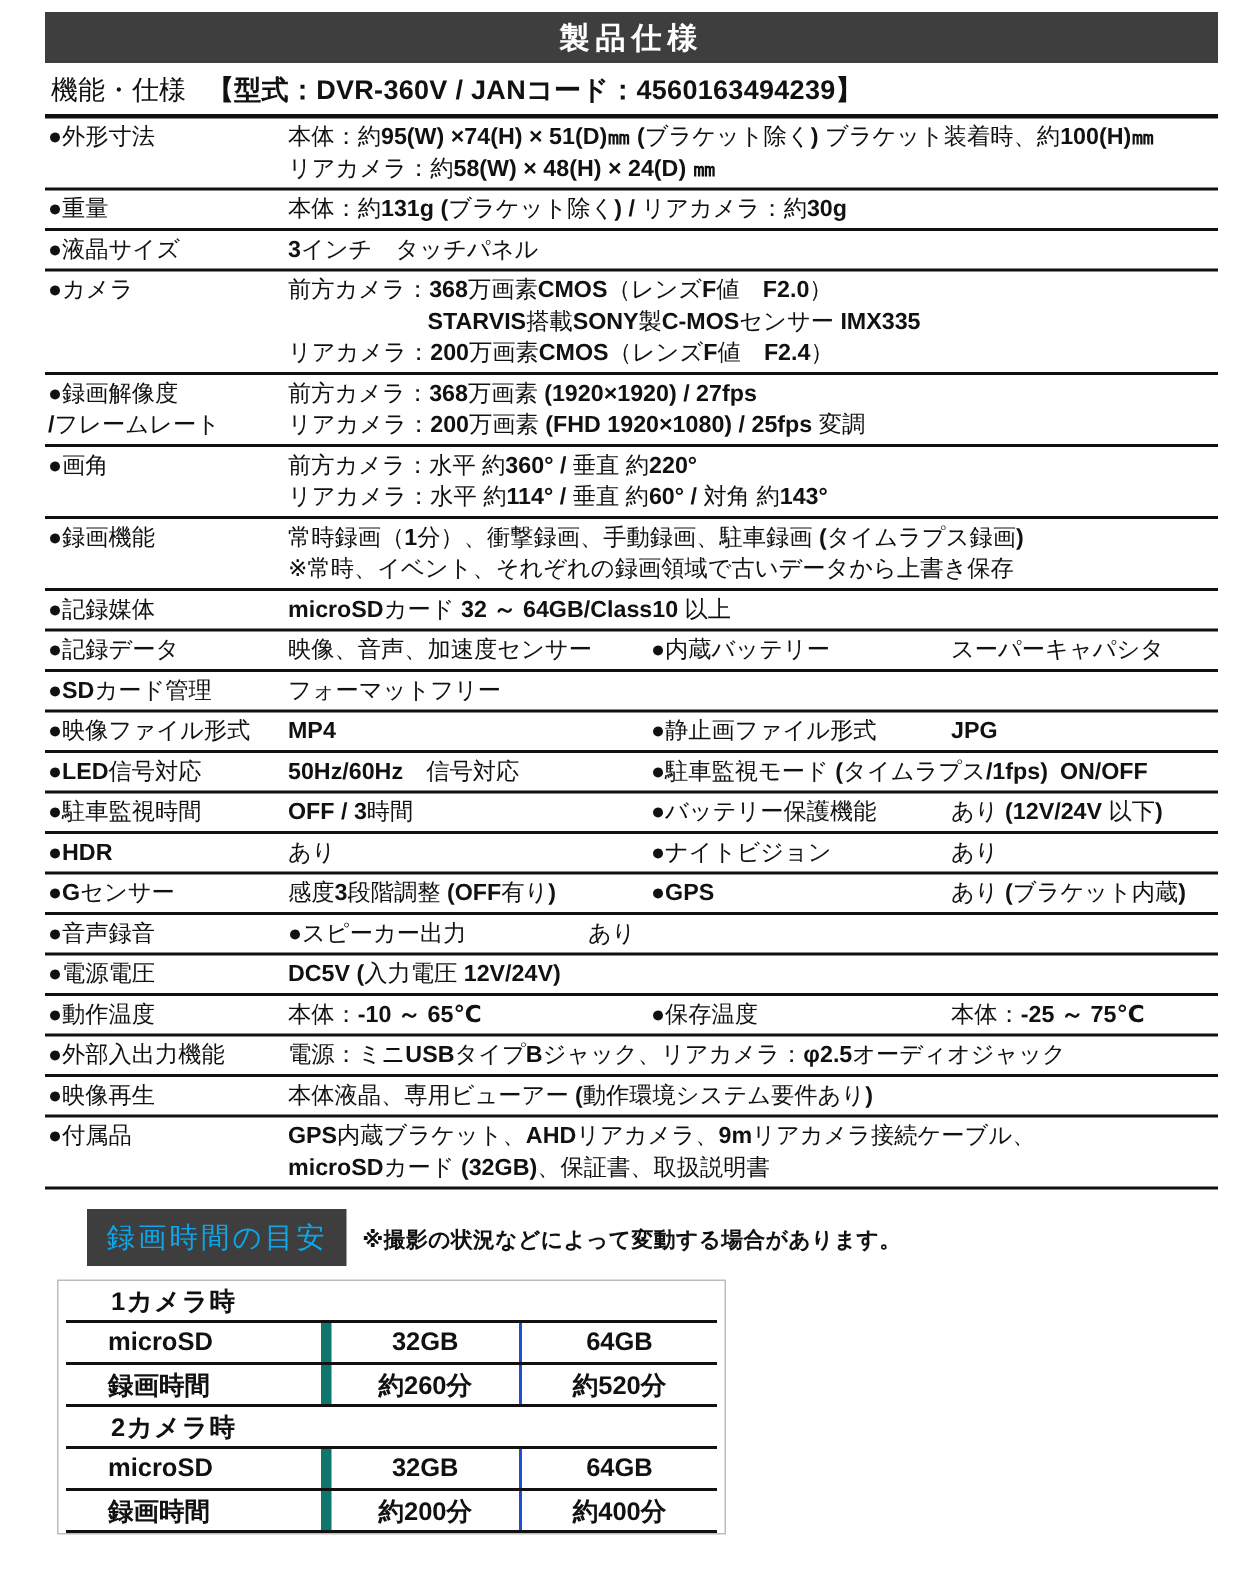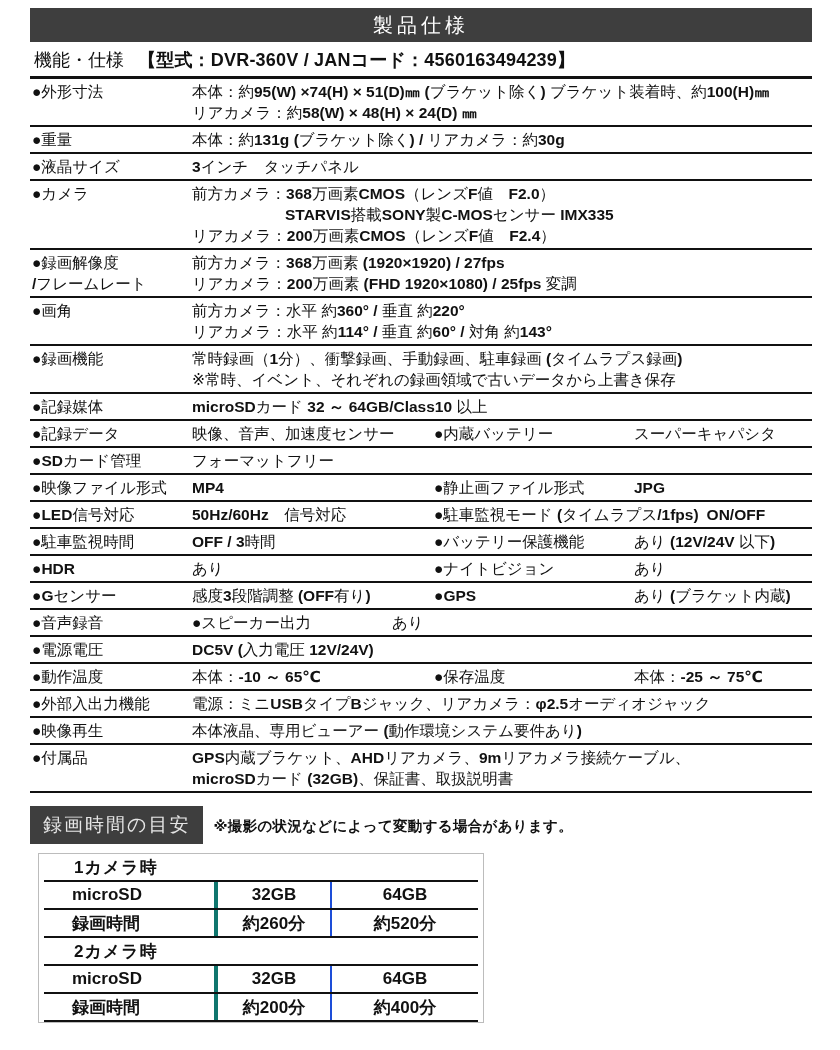--- a/index.html
+++ b/index.html
@@ -12,21 +12,21 @@
     overflow:hidden;
     box-sizing:border-box;
     padding:8px 28px 0 30px;
   }
   
   .title-bar{
     height:34px;
     background:#3e3e3e;
     color:#ffffff;
     display:flex;align-items:center;justify-content:center;
-    font-size:20px;font-weight:normal;letter-spacing:4px;
+    font-size:20px;font-weight:bold;letter-spacing:4px;
   }
   
   .subheader{
     display:flex;align-items:baseline;
     padding:7px 2px 5px 4px;
     font-size:18px;line-height:22px;
   }
   .subheader .model{font-weight:bold;margin-left:14px;letter-spacing:.2px;}
   
   .spec{
@@ -48,23 +48,24 @@
   .spec-right{flex:1;display:flex;min-width:0;}
   .spec-right-label{min-width:200px;flex:none;padding-right:8px;box-sizing:border-box;}
   .spec-right-value{flex:1;}
   .lat{font-weight:bold;}
   
   .rec-head{
     margin-top:13px;
     display:flex;align-items:center;
   }
   .rec-badge{
-    background:#3e3e3e;color:#e5e5e5;
+    background:#3e3e3e;color:#0ea5e9;
     font-size:19px;letter-spacing:2px;
     padding:6px 13px;
+    margin-left:28px;
   }
   .rec-note{
     font-size:14.5px;font-weight:bold;
     margin-left:10px;padding-top:2px;letter-spacing:.3px;
   }
   .rec-table{
     width:446px;
     margin:9px 0 0 8px;
     border:1px solid #bcbcbc;
     padding:0 5px;
@@ -78,21 +79,21 @@
   }
   .rt-section{
     display:flex;align-items:center;
     padding-left:30px;letter-spacing:1px;
   }
   .rt-cell{
     display:flex;align-items:center;
     box-sizing:border-box;
   }
   .rt-c1{width:170px;padding-left:28px;}
-  .rt-c2{width:116px;justify-content:center;border-left:4px solid #0f766e;}
+  .rt-c2{width:132px;justify-content:center;border-left:7px solid #0f766e;}
   .rt-c3{flex:1;justify-content:center;border-left:2px solid #1d4ed8;}
 </style>
 </head>
 <body>
 
 <div class="page">
 
   <div class="title-bar">
     <span>製品仕様</span>
   </div>

